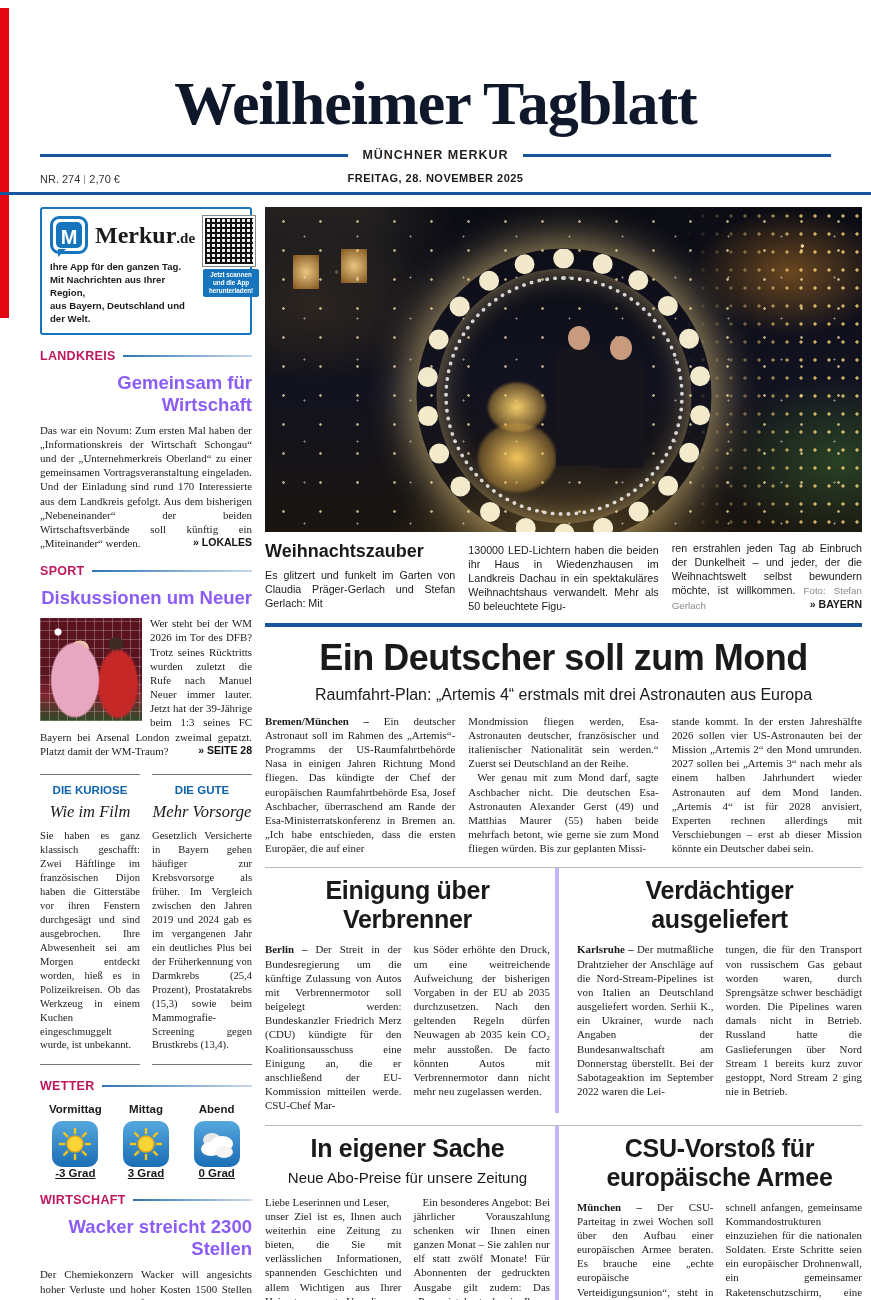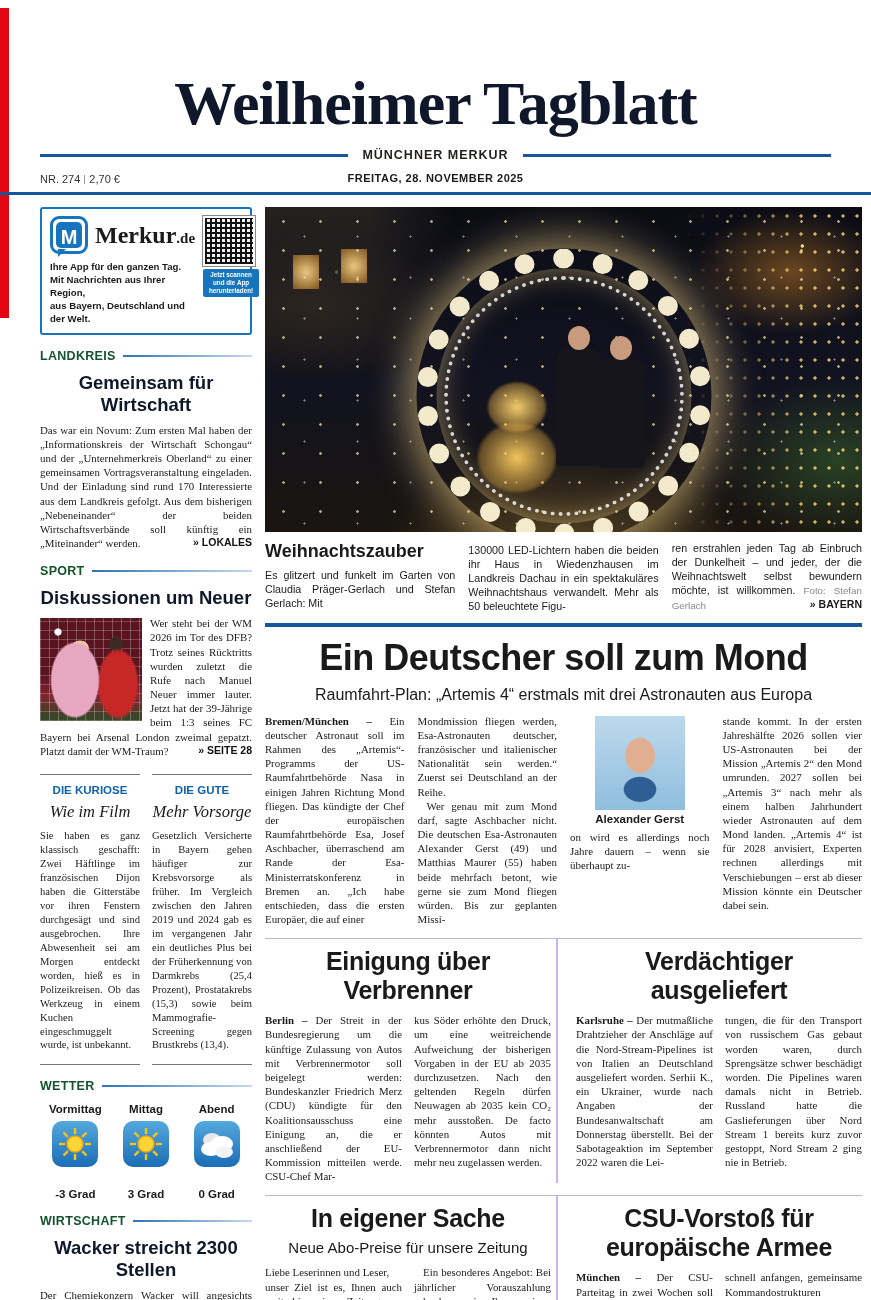--- a/index.html
+++ b/index.html
@@ -34,23 +34,23 @@
   .ad-title .de { font-size:15px; }
   .ad-lines { margin-top:7px; font:bold 9.6px/1.35 "Liberation Sans",sans-serif; }
   .ad-qr { width:56px; flex:none; text-align:center; }
   .qr { width:52px; height:50px; background:
         repeating-linear-gradient(0deg,#111 0 2px,transparent 2px 5px),
         repeating-linear-gradient(90deg,#111 0 2px,#f2f2f2 2px 5px);
         border:2px solid #fff; outline:1px solid #888; }
   .qr-label { margin-top:3px; background:#1675bc; color:#fff; font:bold 6.3px/1.25 "Liberation Sans",sans-serif; padding:2px 1px; border-radius:2px; }
 
   .section { margin-top:14px; }
-  .sec-kicker { display:flex; align-items:center; gap:7px; font:bold 12.5px "Liberation Sans",sans-serif; color:#14532d; letter-spacing:.3px; }
+  .sec-kicker { display:flex; align-items:center; gap:7px; font:bold 12.5px "Liberation Sans",sans-serif; color:#be185d; letter-spacing:.3px; }
   .sec-kicker::after { content:""; flex:1; height:2px; background:linear-gradient(to right,#2f74b4,#c8d9ea); }
-  .sec-head { font:bold 18.5px "Liberation Sans",sans-serif; text-align:center; margin:9px 0 7px; color:#0f172a; }
+  .sec-head { font:bold 18.5px "Liberation Sans",sans-serif; text-align:right; margin:9px 0 7px; color:#8b5cf6; }
   .side-body { font-size:10.9px; line-height:1.3; text-align:justify; }
   .ref { font:bold 10.5px "Liberation Sans",sans-serif; float:right; color:#111; }
   .sport-img { float:left; width:102px; height:103px; margin:2px 8px 2px 0;
       background:
         radial-gradient(circle 4px at 18px 14px, #fff 0 3.2px, rgba(255,255,255,0) 4px),
         radial-gradient(40px 62px at 35px 62px, #e8a7c0 0 58%, rgba(0,0,0,0) 62%),
         radial-gradient(14px 12px at 40px 30px, #e9c4a6 0 60%, rgba(0,0,0,0) 65%),
         radial-gradient(34px 58px at 78px 66px, #c62828 0 55%, rgba(0,0,0,0) 62%),
         radial-gradient(12px 11px at 76px 26px, #3d2a22 0 60%, rgba(0,0,0,0) 66%),
         repeating-linear-gradient(90deg, rgba(255,255,255,.25) 0 1px, transparent 1px 9px),
@@ -60,21 +60,21 @@
   .mini { flex:1; border-top:1.5px solid #777; border-bottom:1.5px solid #777; padding:9px 0 12px; }
   .mini-kicker { text-align:center; font:bold 11.5px "Liberation Sans",sans-serif; color:#0e62ac; }
   .mini-head { text-align:center; font:italic 16.5px "Liberation Serif",serif; margin:6px 0 7px; }
   .mini-body { font-size:10.6px; line-height:1.32; text-align:justify; }
 
   .wetter-slots { display:flex; margin-top:10px; }
   .w-slot { flex:1; text-align:center; }
   .w-label { font:bold 11.5px "Liberation Sans",sans-serif; margin-bottom:6px; }
   .w-icon { width:46px; height:46px; border-radius:10px; margin:0 auto;
             background:linear-gradient(180deg,#55a8dd,#1b6db5); display:flex; align-items:center; justify-content:center; }
-  .w-temp { font:bold 11.5px "Liberation Sans",sans-serif; margin-top:21px; }
+  .w-temp { font:bold 11.5px "Liberation Sans",sans-serif; margin-top:0;text-decoration:underline; }
 
   
   .hero { position:relative; height:325px; overflow:hidden; background:
       radial-gradient(circle 3px at 12% 20%, rgba(255,220,140,.8) 0 1.4px, transparent 2px),
       radial-gradient(circle 3px at 90% 12%, rgba(255,230,160,.9) 0 1.4px, transparent 2px),
       radial-gradient(140px 90px at 88% 20%, rgba(220,140,40,.45), transparent 70%),
       radial-gradient(180px 110px at 8% 30%, rgba(90,70,40,.5), transparent 70%),
       radial-gradient(240px 150px at 50% 108%, rgba(255,200,90,.28), transparent 75%),
       radial-gradient(160px 110px at 96% 78%, rgba(60,110,50,.5), transparent 75%),
       linear-gradient(180deg,#0b0c14 0%, #121320 55%, #1a1510 100%);
@@ -123,21 +123,21 @@
   .p2i { text-indent:9px; }
   .portrait { width:90px; height:94px; margin:2px auto 3px;
       background: radial-gradient(26px 20px at 50% 78%, #2e5f94 0 60%, transparent 65%),
                   radial-gradient(23px 27px at 50% 42%, #e0af92 0 62%, transparent 68%),
                   linear-gradient(180deg,#bdd9ec,#8fbede); }
   .portrait-cap { text-align:center; font:bold 11.5px "Liberation Sans",sans-serif; margin-bottom:5px; }
 
   
   .row { display:flex; margin-top:12px; border-top:1px solid #b9b9b9; }
   .art { flex:1; min-width:0; padding:8px 0 0; }
-  .art + .art { border-left:2px solid #c4b5fd; padding-left:18px; margin-left:5px; }
+  .art + .art { border-left:4px solid #c4b5fd; padding-left:18px; margin-left:5px; }
   .art-head { text-align:center; font:bold 25px "Liberation Sans",sans-serif; letter-spacing:-.3px; margin-bottom:8px; }
   .art-sub { text-align:center; font:15px "Liberation Sans",sans-serif; margin:-2px 0 9px; }
   .cols2 { display:flex; gap:12px; font-size:10.9px; line-height:1.3; text-align:justify; }
   .cols2 > div { flex:1; min-width:0; }
 </style>
 </head>
 <body>
 
 <div class="red-strip"></div>
 
@@ -308,25 +308,20 @@
 
     <article>
       <h1 class="lead-head">Ein Deutscher soll zum Mond</h1>
       <div class="lead-sub">Raumfahrt-Plan: „Artemis 4“ erstmals mit drei Astronauten aus Europa</div>
       <div class="cols4">
         <div><b class="dl">Bremen/München – </b><span>Ein deutscher Astronaut soll im Rahmen des „Artemis“-Programms der US-Raumfahrtbehörde Nasa in einigen Jahren Richtung Mond fliegen. Das kündigte der Chef der europäischen Raumfahrtbehörde Esa, Josef Aschbacher, überraschend am Rande der Esa-Ministerratskonferenz in Bremen an. „Ich habe entschieden, dass die ersten Europäer, die auf einer</span></div>
         <div>
           <p>Mondmission fliegen werden, Esa-Astronauten deutscher, französischer und italienischer Nationalität sein werden.“ Zuerst sei Deutschland an der Reihe.</p>
           <p class="p2i">Wer genau mit zum Mond darf, sagte Aschbacher nicht. Die deutschen Esa-Astronauten Alexander Gerst (49) und Matthias Maurer (55) haben beide mehrfach betont, wie gerne sie zum Mond fliegen würden. Bis zur geplanten Missi-</p>
         </div>
-        <div>
-          <div class="portrait"></div>
-          <div class="portrait-cap">Alexander Gerst</div>
-          <span>on wird es allerdings noch Jahre dauern – wenn sie überhaupt zu-</span>
-        </div>
         <div>stande kommt. In der ersten Jahreshälfte 2026 sollen vier US-Astronauten bei der Mission „Artemis 2“ den Mond umrunden. 2027 sollen bei „Artemis 3“ nach mehr als einem halben Jahrhundert wieder Astronauten auf dem Mond landen. „Artemis 4“ ist für 2028 anvisiert, Experten rechnen allerdings mit Verschiebungen – erst ab dieser Mission könnte ein Deutscher dabei sein.</div>
       </div>
     </article>
 
     <div class="row">
       <article class="art">
         <h2 class="art-head">Einigung über Verbrenner</h2>
         <div class="cols2">
           <div><b class="dl">Berlin – </b><span>Der Streit in der Bundesregierung um die künftige Zulassung von Autos mit Verbrennermotor soll beigelegt werden: Bundeskanzler Friedrich Merz (CDU) kündigte für den Koalitionsausschuss eine Einigung an, die er anschließend der EU-Kommission mitteilen werde. CSU-Chef Mar-</span></div>
           <div>kus Söder erhöhte den Druck, um eine weitreichende Aufweichung der bisherigen Vorgaben in der EU ab 2035 durchzusetzen. Nach den geltenden Regeln dürfen Neuwagen ab 2035 kein CO₂ mehr ausstoßen. De facto könnten Autos mit Verbrennermotor dann nicht mehr neu zugelassen werden.</div>

